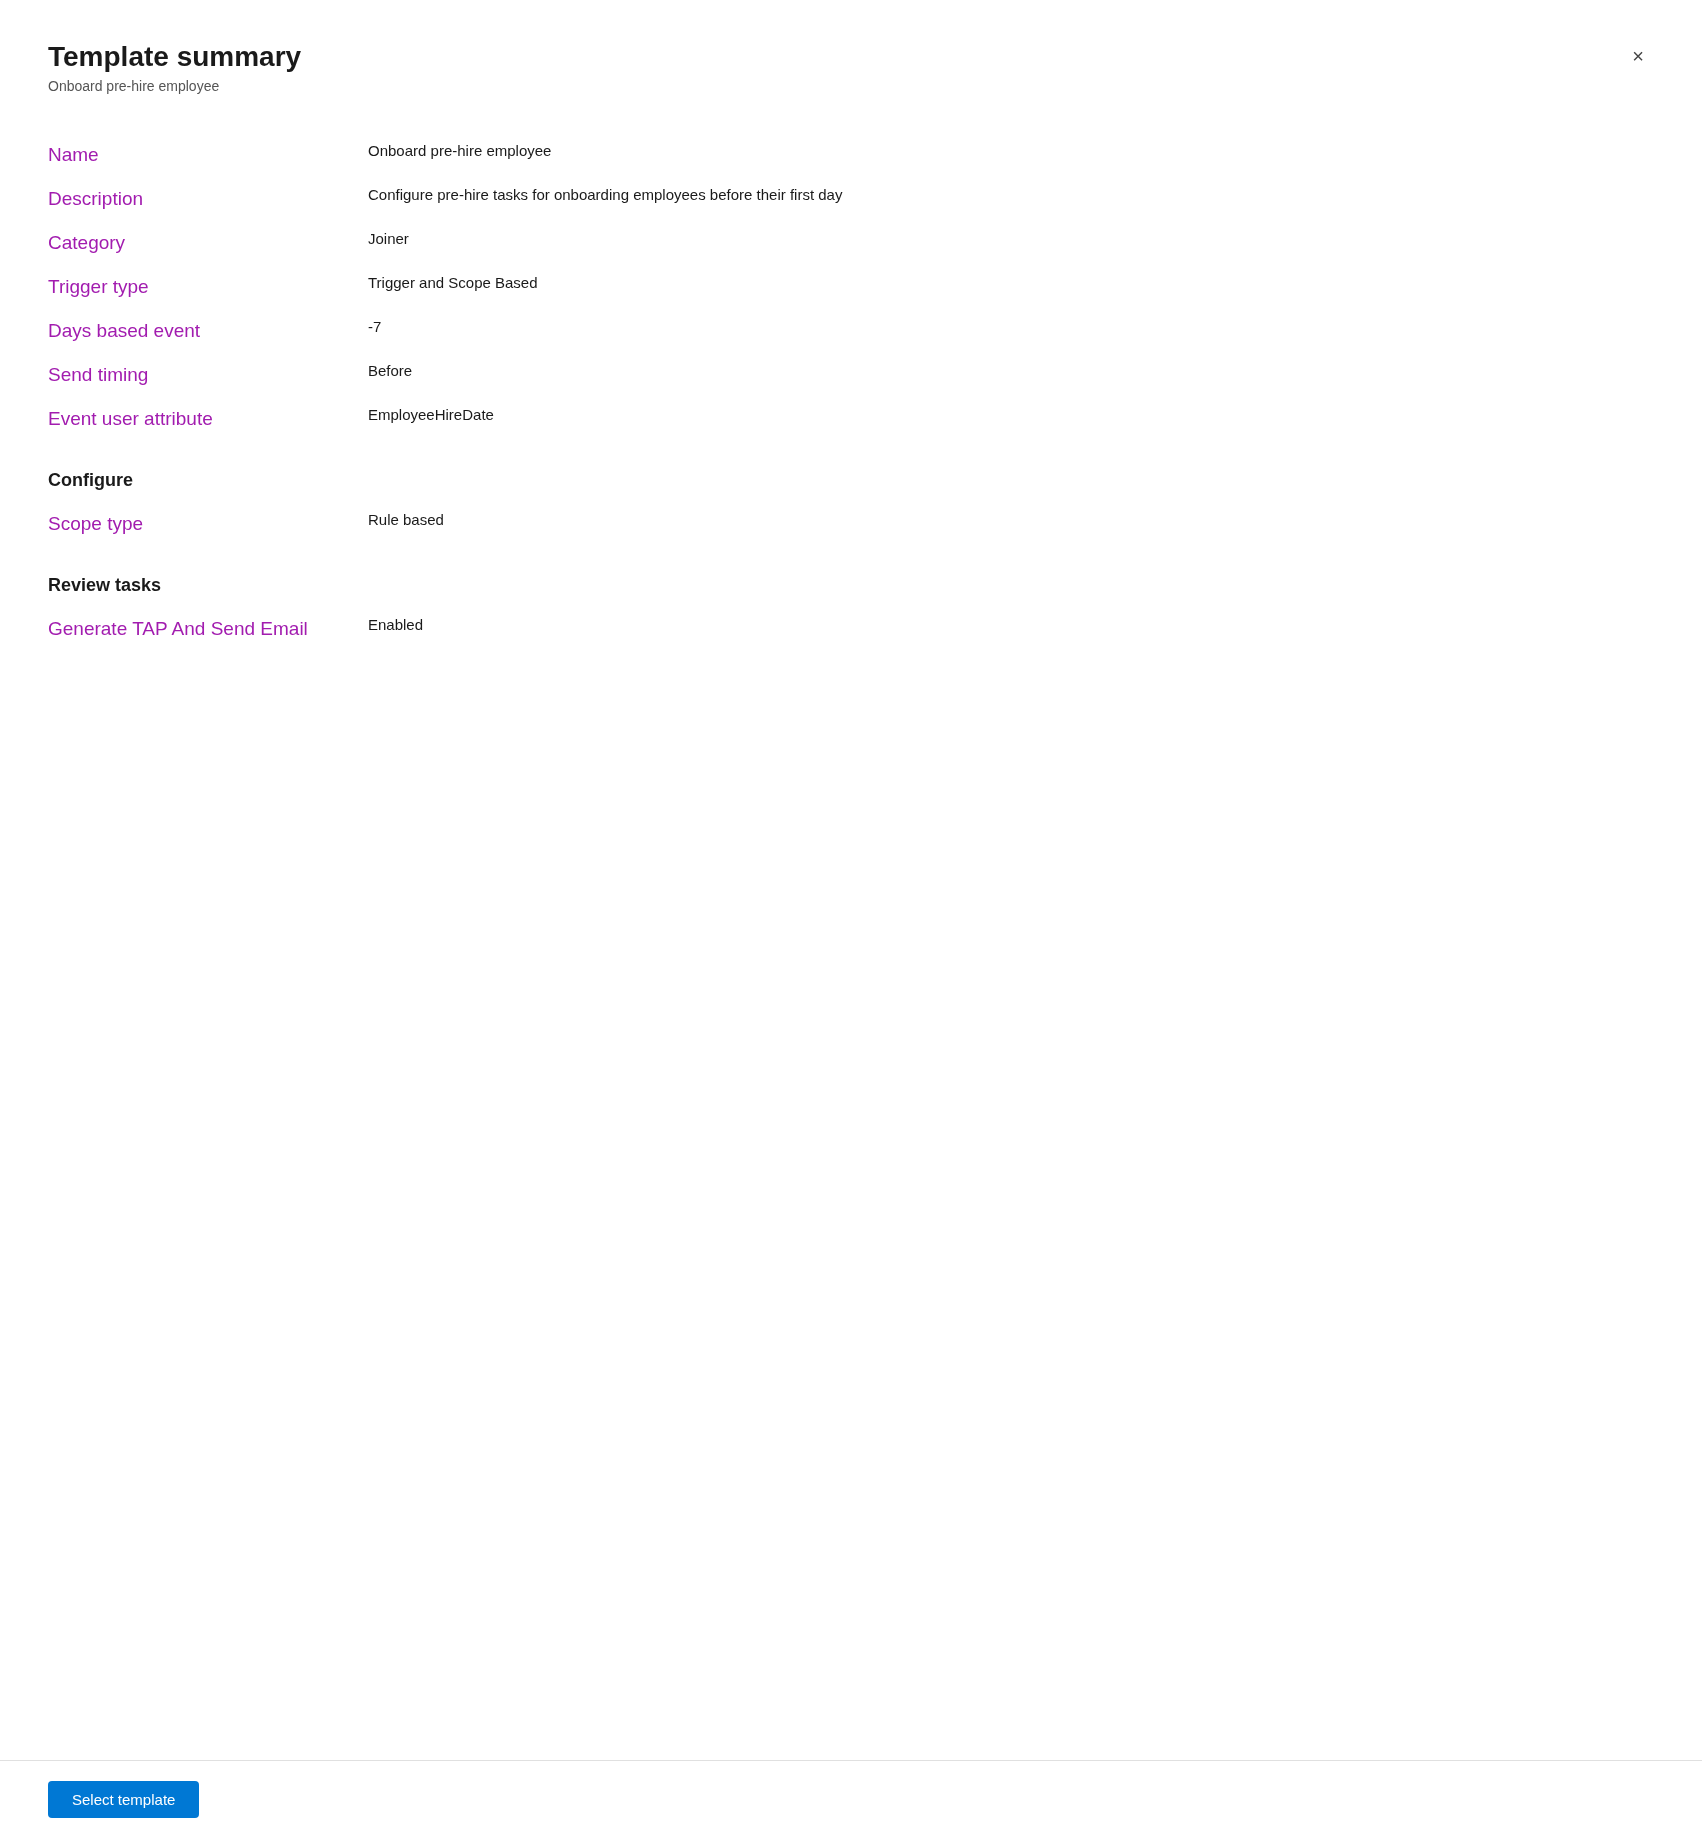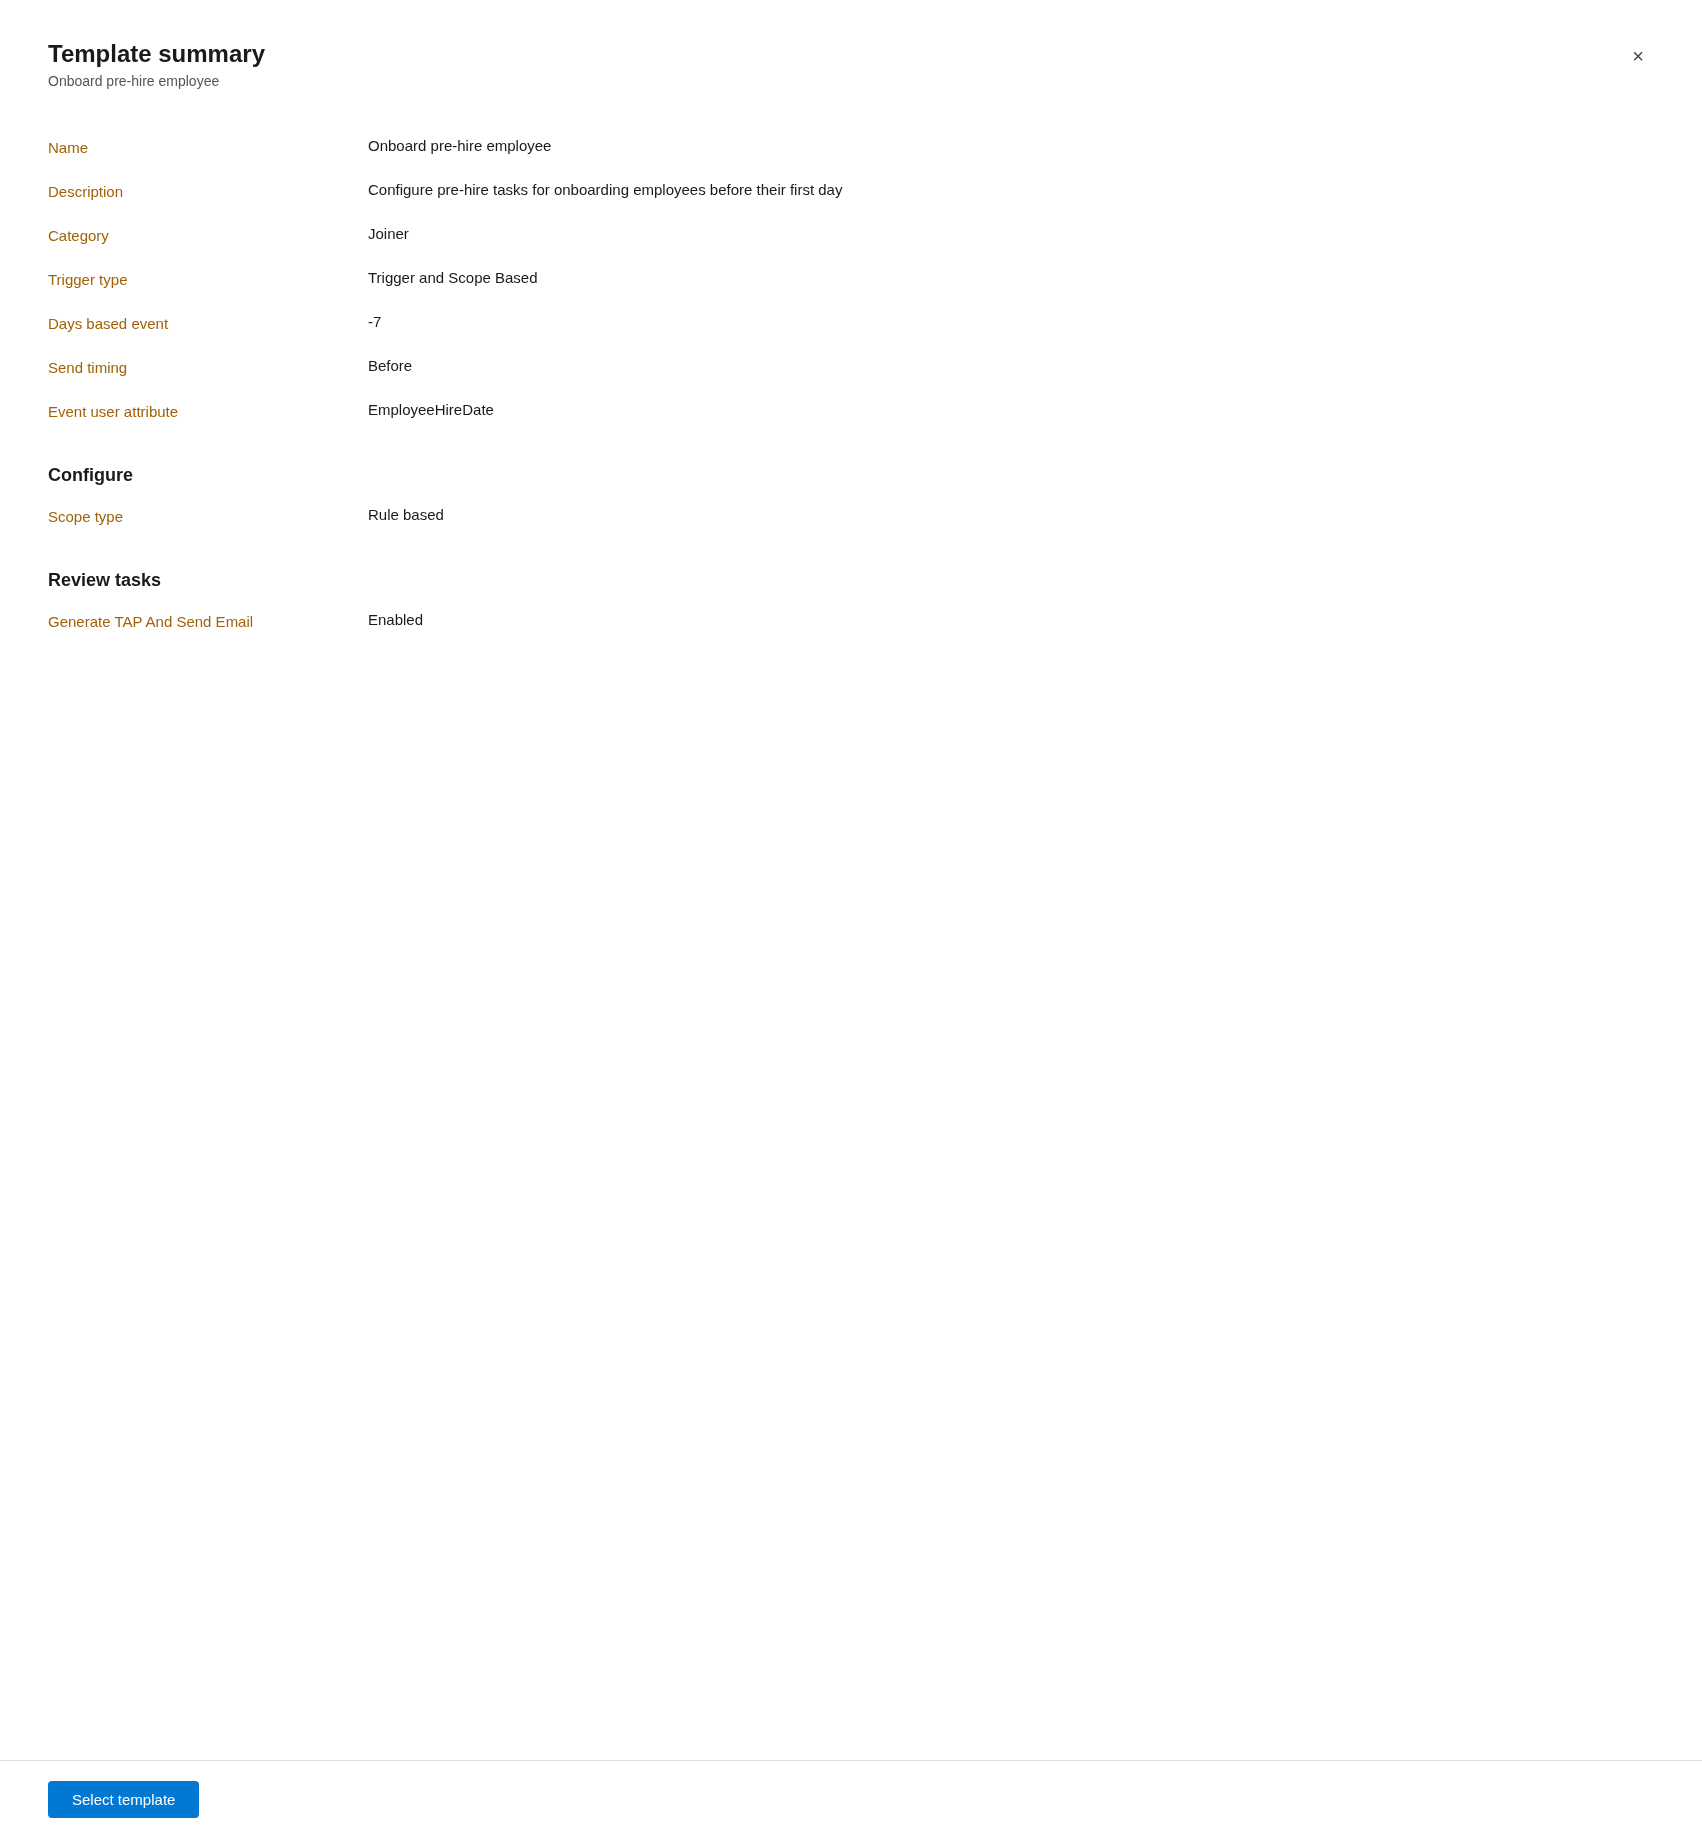--- a/index.html
+++ b/index.html
@@ -26,21 +26,21 @@
     }
 
     .panel-header {
       display: flex;
       justify-content: space-between;
       align-items: flex-start;
       margin-bottom: 48px;
     }
 
     .panel-title {
-      font-size: 24px;
+      font-size: 28px;
       font-weight: 600;
       color: #1a1a1a;
       line-height: 1.2;
     }
 
     .panel-subtitle {
       font-size: 14px;
       color: #555;
       margin-top: 4px;
     }
@@ -73,22 +73,22 @@
     .field-row {
       display: flex;
       align-items: flex-start;
       margin-bottom: 16px;
       min-height: 28px;
     }
 
     .field-label {
       width: 320px;
       min-width: 320px;
-      font-size: 15px;
-      color: #a16207;
+      font-size: 19px;
+      color: #a21caf;
       padding-top: 2px;
     }
 
     .field-value {
       font-size: 15px;
       color: #1a1a1a;
       flex: 1;
     }
 
     .footer {

